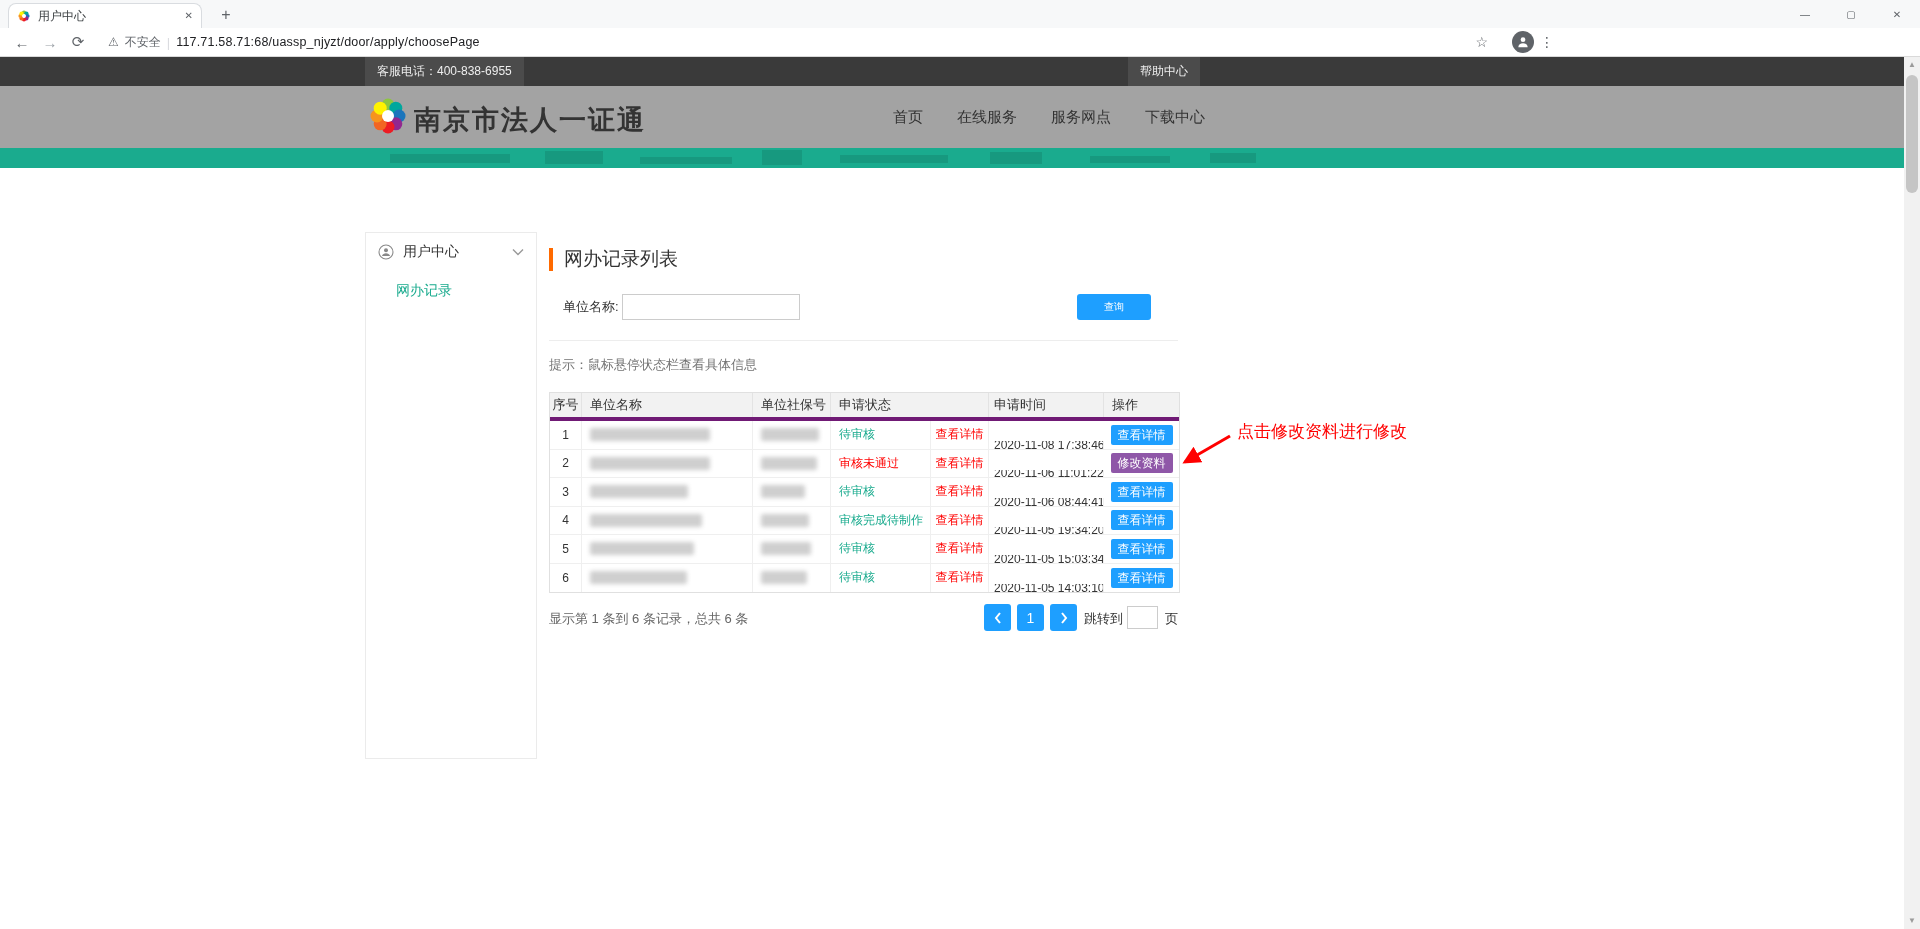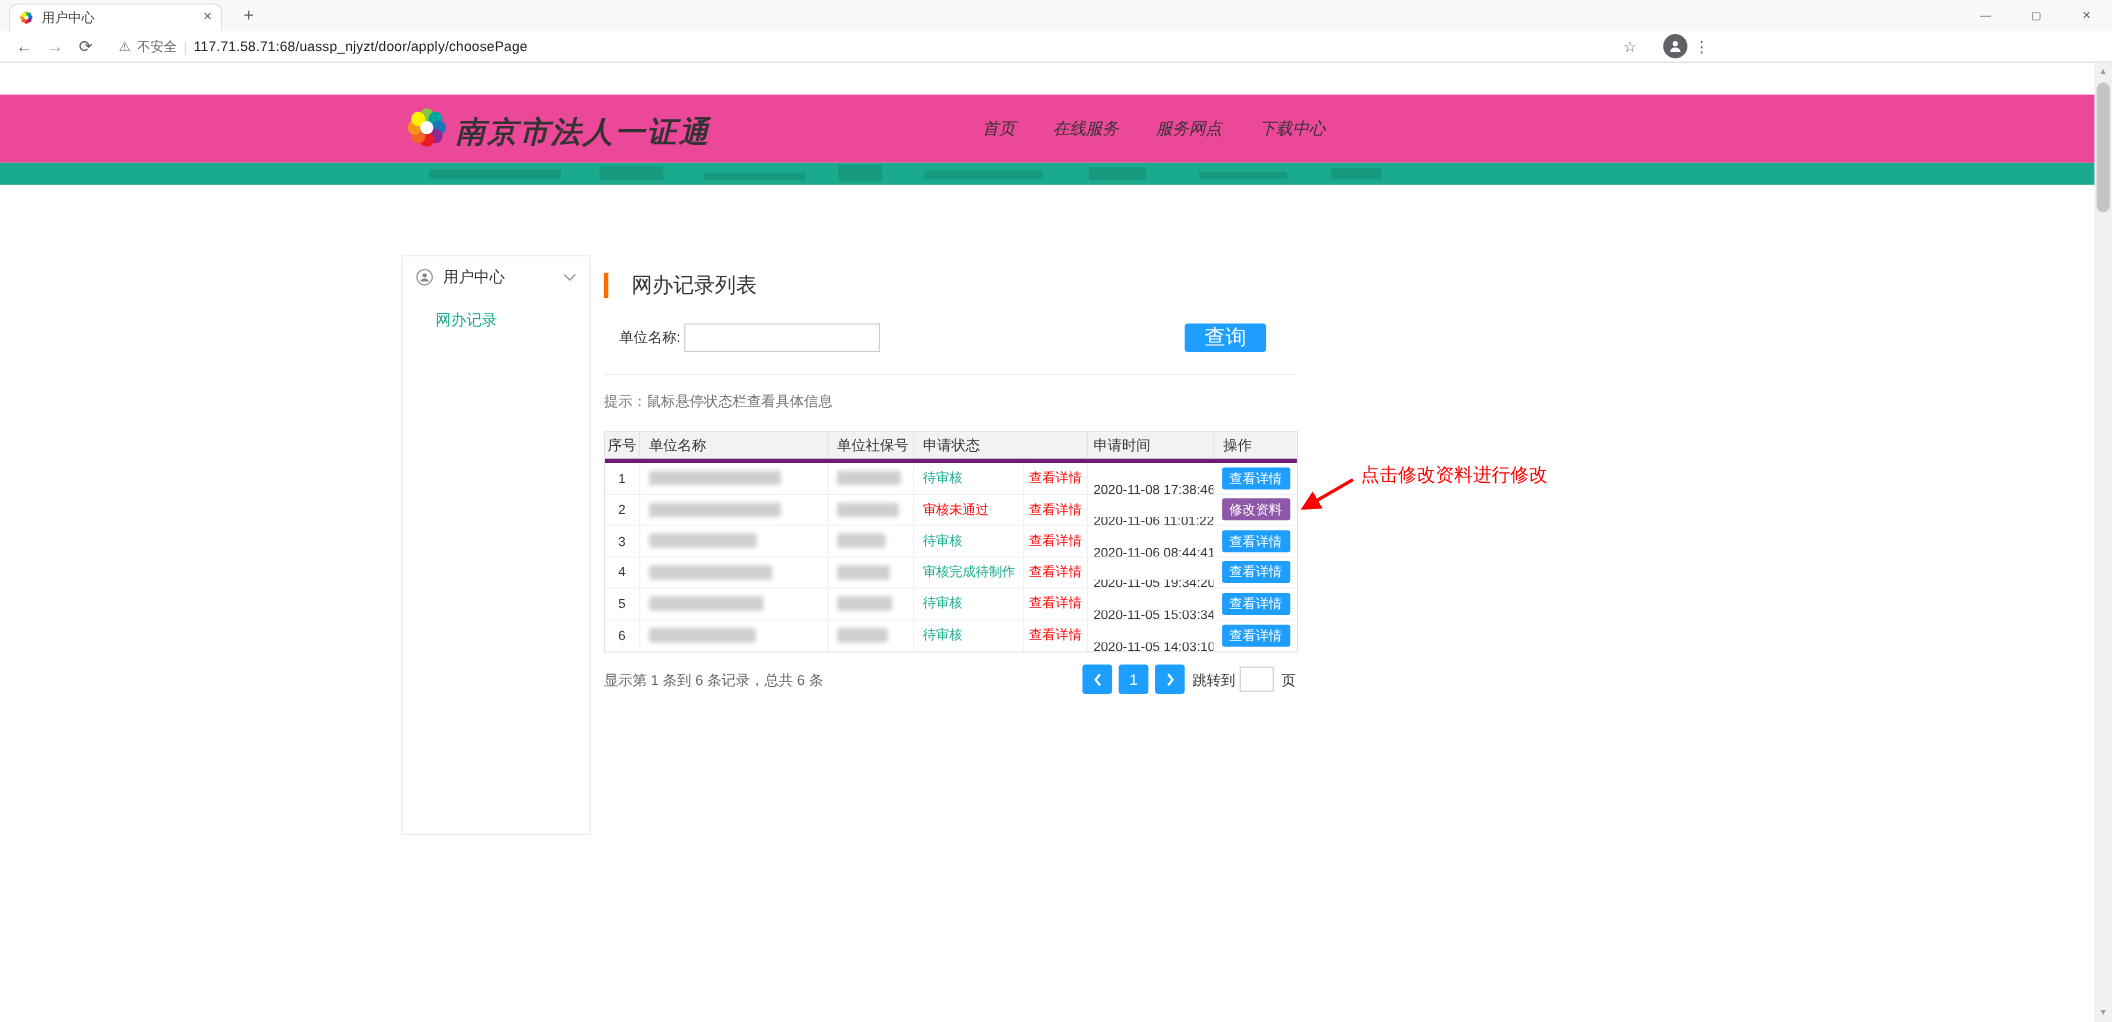--- a/index.html
+++ b/index.html
@@ -41,21 +41,21 @@
   .sb-thumb { position:absolute; left:2px; top:18px; width:12px; height:118px; background:#c5c5c5; border-radius:6px; }
 
   
   .topbar { position:absolute; left:0; top:57px; width:1904px; height:29px; background:#3a3a3a; }
   .topbar-seg { position:absolute; top:0; height:29px; line-height:29px; background:#4b4b4b;
                 color:#eee; font-size:12px; padding:0 12px; }
   .seg-phone { left:365px; }
   .seg-help  { left:1128px; }
 
   
-  .siteheader { position:absolute; left:0; top:86px; width:1904px; height:62px; background:#ec4899;font-style:italic; }
+  .siteheader { position:absolute; left:0; top:86px; width:1904px; height:62px; background:#a3a3a3; }
   .logo { position:absolute; left:368px; top:10px; }
   .site-name { position:absolute; left:414px; top:16px; font-size:27px; font-weight:bold;
                color:#333; letter-spacing:2px; font-family:"Liberation Serif","DejaVu Serif",serif; }
   .mainnav { position:absolute; left:893px; top:0; height:62px; display:flex; align-items:center; gap:34px; }
   .mainnav span { font-size:15px; color:#333; white-space:nowrap; }
 
   
   .tealstrip { position:absolute; left:0; top:148px; width:1904px; height:20px; background:#1aab8e; overflow:hidden; }
   .tp { position:absolute; background:rgba(0,0,0,.10); }
 
@@ -66,30 +66,30 @@
 
   
   .sidebar { position:absolute; left:365px; top:232px; width:172px; height:527px;
              background:#fff; border:1px solid #ebebeb; }
   .side-head { display:flex; align-items:center; height:38px; padding:0 12px; gap:9px; }
   .side-title { font-size:14px; color:#333; flex:1; }
   .side-item { margin-top:6px; padding-left:30px; font-size:14px; color:#1aab8e; line-height:26px; }
 
   
   .main { position:absolute; left:549px; top:232px; width:629px; }
-  .m-title { position:absolute; top:14px; left:0; display:flex; align-items:center; gap:21px; }
+  .m-title { position:absolute; top:14px; left:0; display:flex; align-items:center; gap:11px; }
   .accent { width:4px; height:23px; background:#ff6a00; }
   .m-title-text { font-size:19px; color:#333; }
 
   .searchrow { position:absolute; top:62px; left:0; width:629px; height:26px; }
   .search-label { position:absolute; left:14px; top:0; line-height:26px; font-size:13px; color:#333; }
   .search-input { position:absolute; left:73px; top:0; width:178px; height:26px; border:1px solid #ccc;
                   font-size:13px; padding:0 6px; outline:none; background:#fff; }
   .btn-query { position:absolute; left:528px; top:0; width:74px; height:26px; background:#1e9fff;
-               color:#fff; border:none; font-size:19px; border-radius:3px; cursor:pointer; }
+               color:#fff; border:none; font-size:10px; border-radius:3px; cursor:pointer; }
 
   .divider1 { position:absolute; top:108px; left:0; width:629px; border-top:1px solid #ededed; }
   .hint { position:absolute; top:124px; left:0; font-size:13px; color:#737373; }
 
   .table { position:absolute; top:160px; left:0; width:631px; border:1px solid #e0e0e0; background:#fff; }
   .thead { display:flex; height:28px; background:#f2f2f2; border-bottom:4px solid #701a75; }
   .th { display:flex; align-items:center; padding-left:8px; font-size:13px; color:#333;
         border-right:1px solid #e3e3e3; }
   .th:last-child { border-right:none; }
   .h1{width:32px; justify-content:center; padding:0;} .h2{width:171px;} .h3{width:78px;text-align:center;}
@@ -172,20 +172,24 @@
     </div>
     <span class="menu-dots">⋮</span>
   </div>
 
   <div class="scrollbar">
     <span class="sb-arrow" style="top:0">▲</span>
     <div class="sb-thumb"></div>
     <span class="sb-arrow" style="bottom:0">▼</span>
   </div>
 
+  <div class="topbar">
+    <div class="topbar-seg seg-phone">客服电话：400-838-6955</div>
+    <div class="topbar-seg seg-help">帮助中心</div>
+  </div>
 
   <div class="siteheader">
     <svg class="logo" width="40" height="40" viewBox="0 0 40 40">
       <g>
         <circle cx="20" cy="9" r="6.5" fill="#8dc63f"></circle>
           <circle cx="27.8" cy="12.2" r="6.5" fill="#00a79d"></circle>
         <circle cx="31" cy="20" r="6.5" fill="#1c75bc"></circle>
           <circle cx="27.8" cy="27.8" r="6.5" fill="#92278f"></circle>
         <circle cx="20" cy="31" r="6.5" fill="#ed1c24"></circle>
           <circle cx="12.2" cy="27.8" r="6.5" fill="#f26522"></circle>

